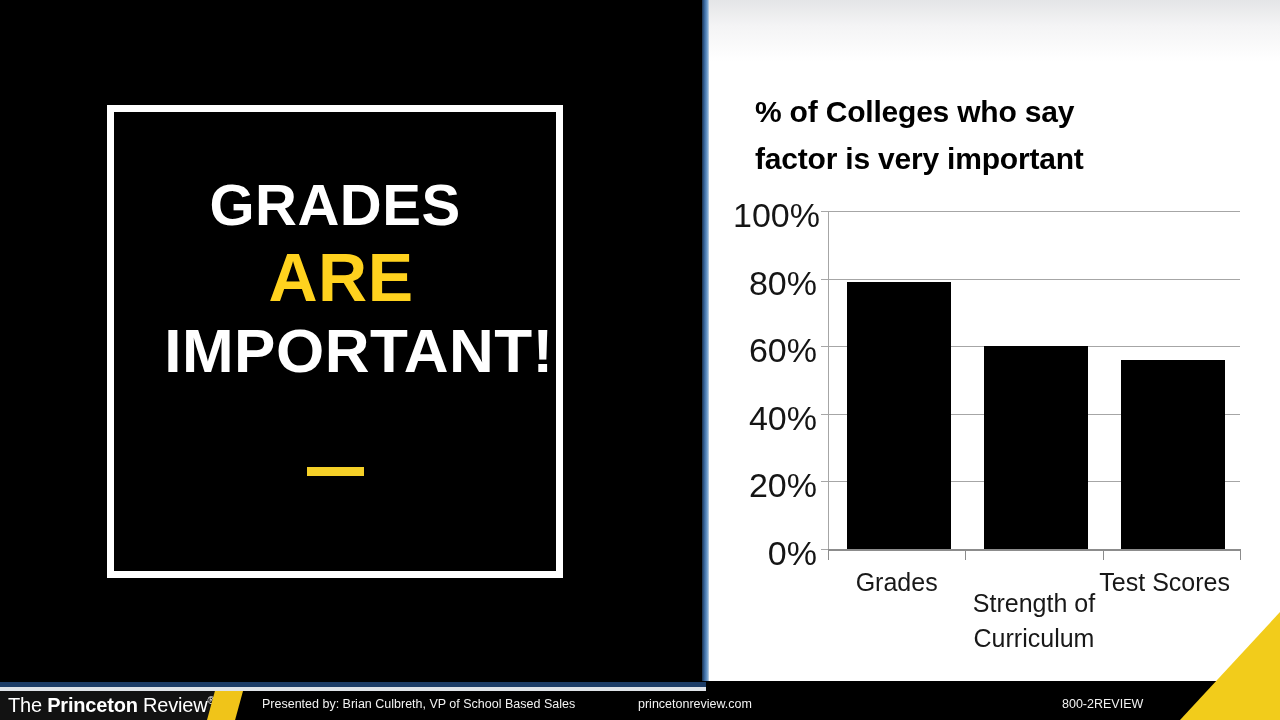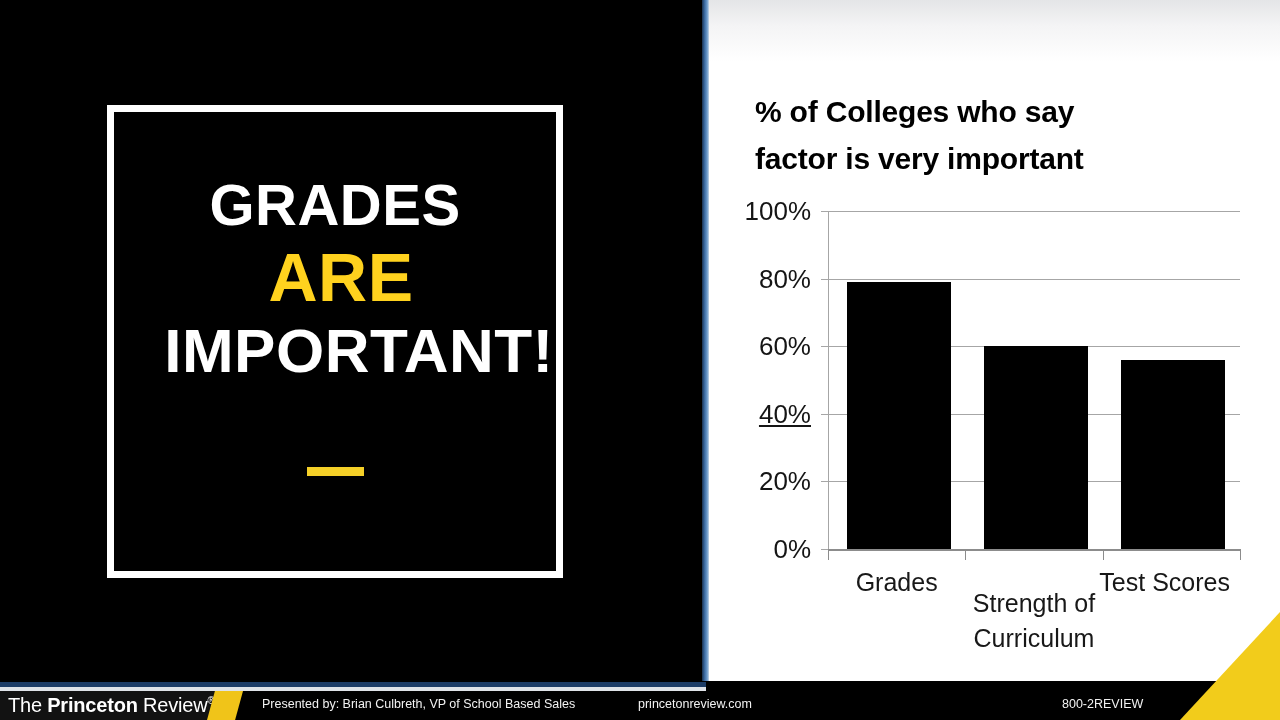--- a/index.html
+++ b/index.html
@@ -147,25 +147,25 @@
   .y-tick {
     position: absolute;
     left: -7px;
     width: 7px;
     height: 1px;
     background: #a6a6a6;
   }
 
   .y-label {
     position: absolute;
-    right: 10px;
+    right: 4px;
     width: 84px;
     text-align: right;
     color: #151515;
-    font-size: 26px;
+    font-size: 34px;
     line-height: 1;
   }
   #y-labels {
     position: absolute;
     left: 0px;
     top: 211px;
     width: 112px;
     height: 338px;
   }
 
@@ -317,21 +317,21 @@
 
     <div id="chart-title">
       <span class="t-line">% of Colleges who say</span>
       <span class="t-line">factor is very important</span>
     </div>
 
     <div id="y-labels">
         <div class="y-label" style="top: -13px;">100%</div>
         <div class="y-label" style="top: 54.6px;">80%</div>
         <div class="y-label" style="top: 122.2px;">60%</div>
-        <div class="y-label" style="top: 189.8px; text-decoration: underline;">40%</div>
+        <div class="y-label" style="top: 189.8px;">40%</div>
         <div class="y-label" style="top: 257.4px;">20%</div>
         <div class="y-label" style="top: 325px;">0%</div>
       </div>
 
     <div id="plot">
       <div id="y-axis-line"></div>
     <div class="gridline" style="top: 0px;"></div>
         <div class="y-tick" style="top: 0px;"></div>
         <div class="gridline" style="top: 67.6px;"></div>
         <div class="y-tick" style="top: 67.6px;"></div>

